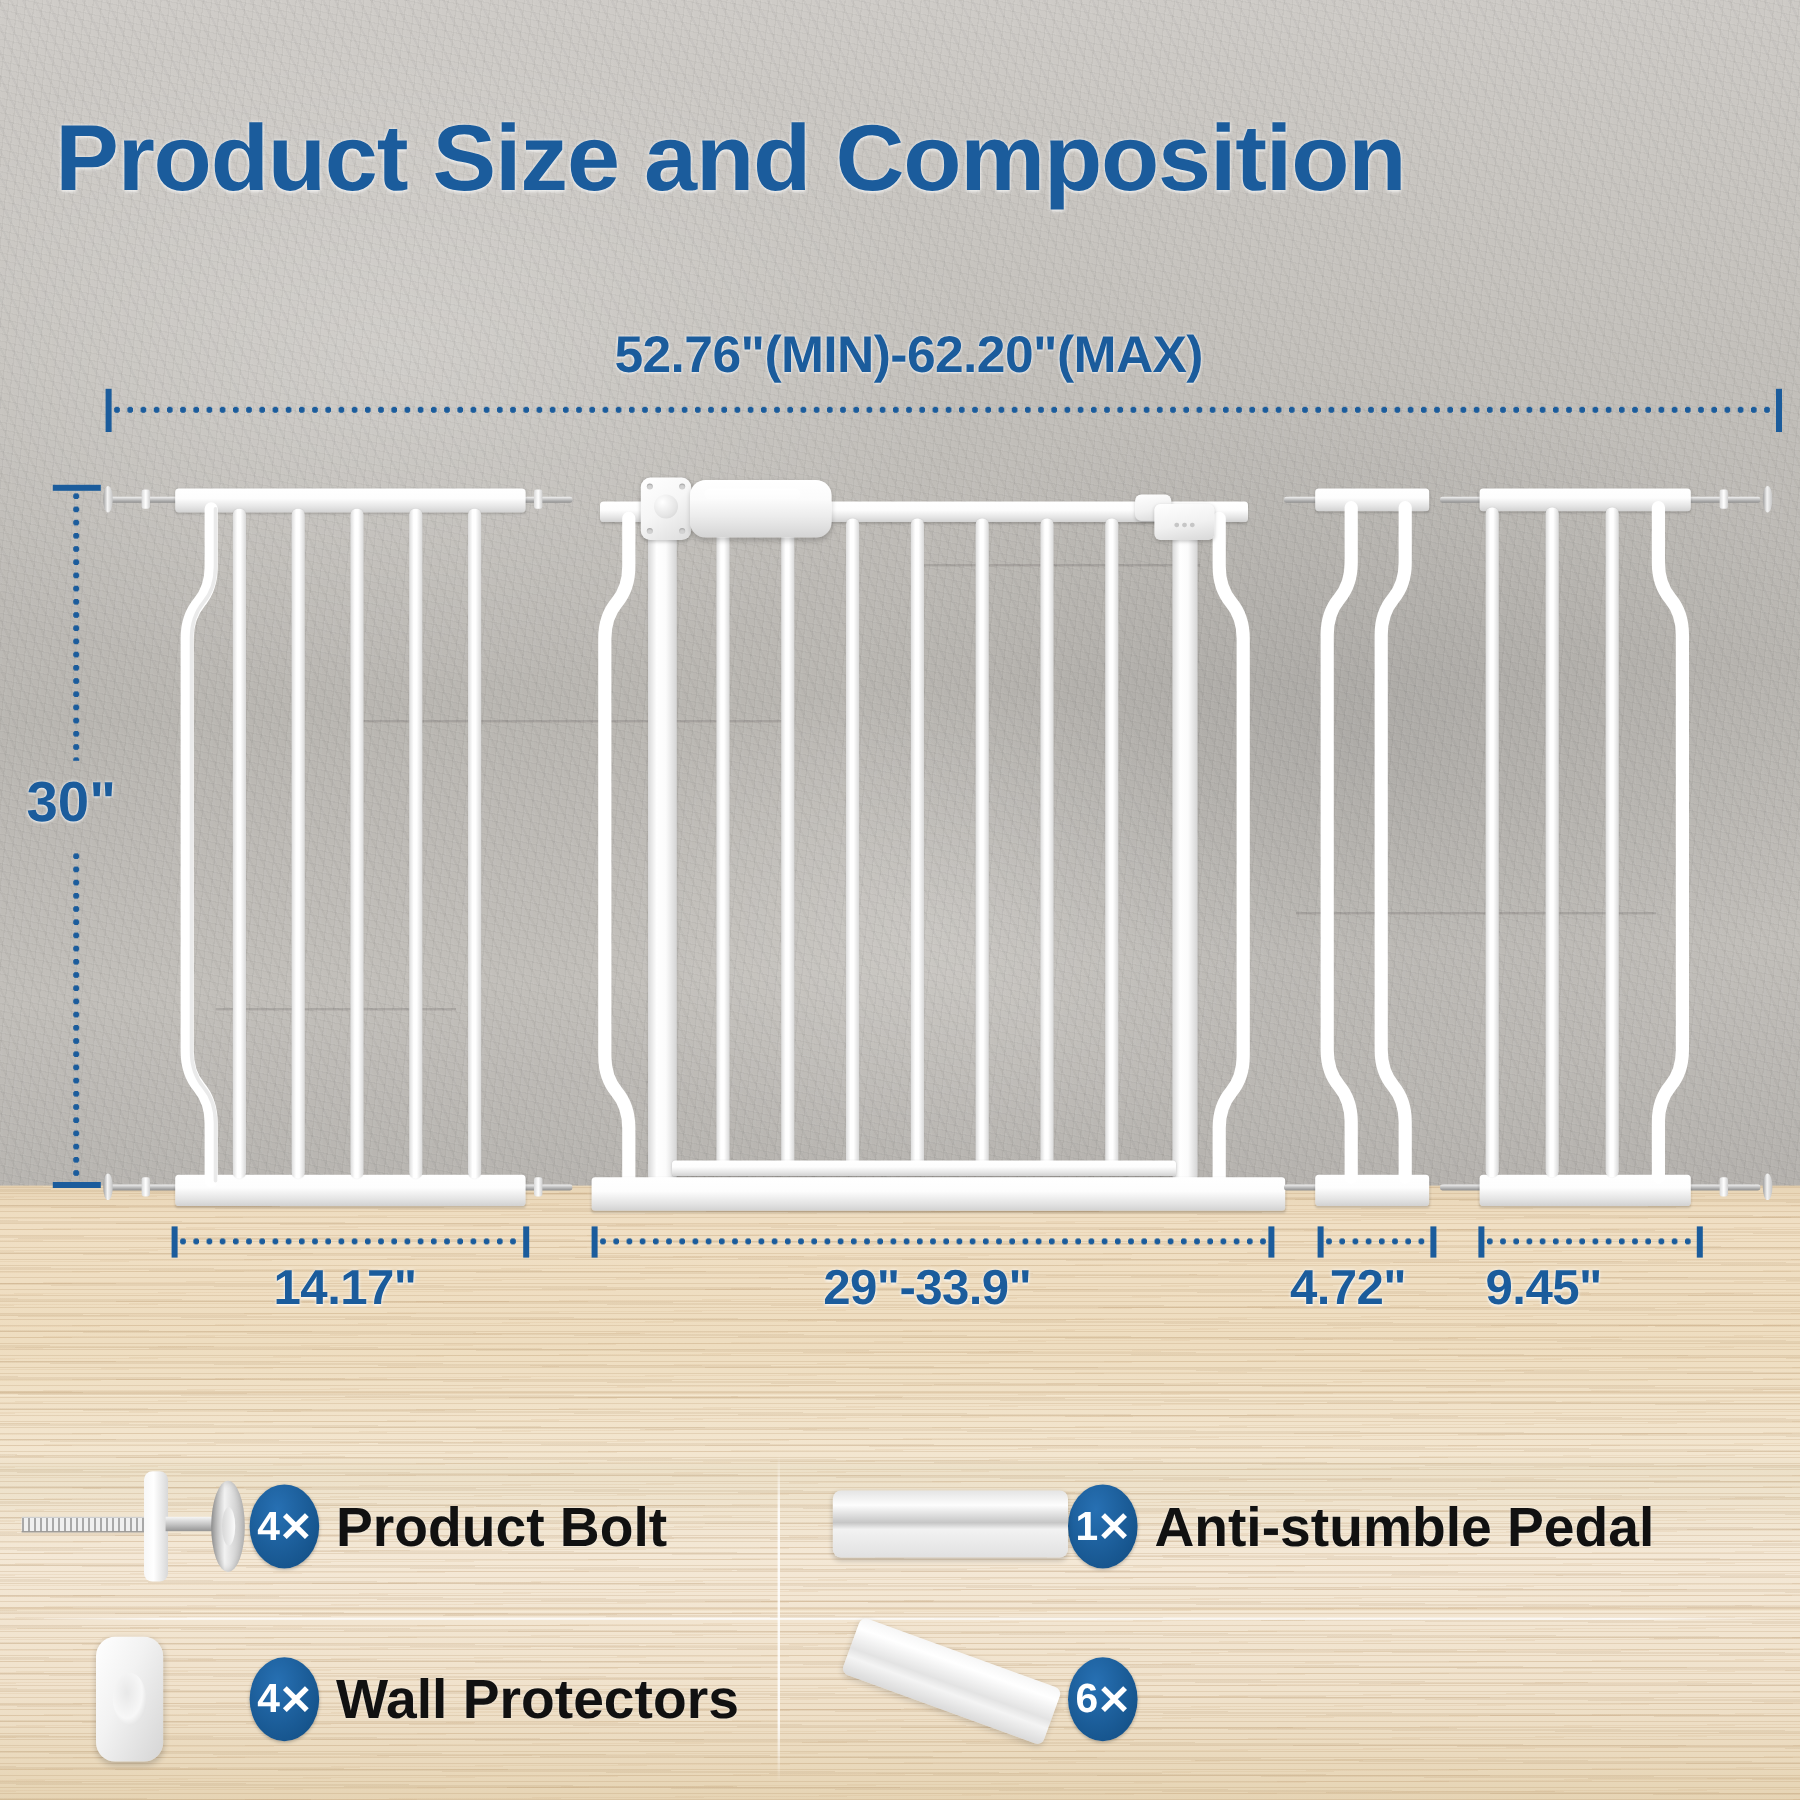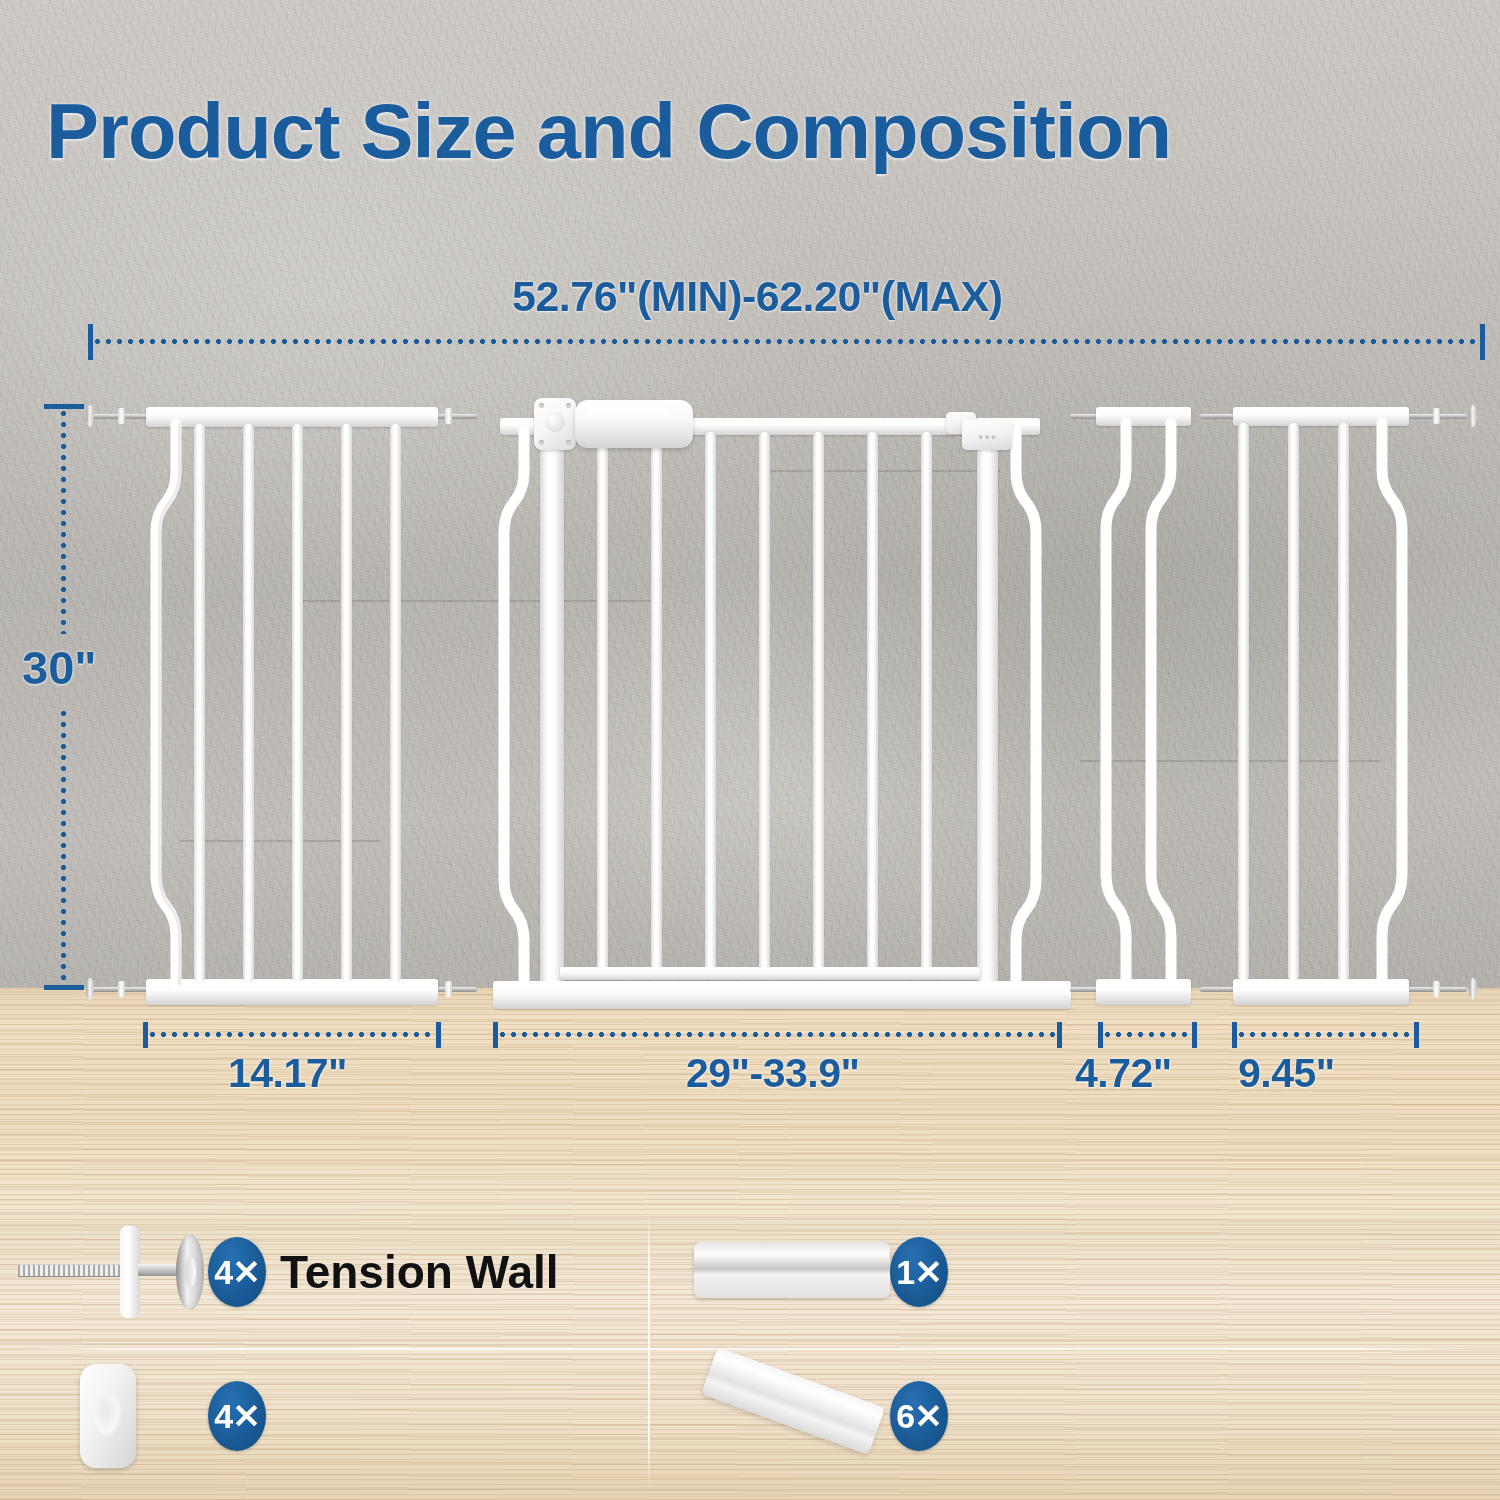--- a/index.html
+++ b/index.html
@@ -352,41 +352,43 @@
       <div class="pl-icon">
         <div class="ic-bolt-shaft"></div>
         <div class="ic-bolt-flange"></div>
         <div class="ic-bolt-rod"></div>
         <div class="ic-bolt-wheel"></div>
       </div>
       <div class="badge">
         <span>4</span>
           <span>✕</span>
       </div>
-      <div class="pl-label">Tension Wall</div>
+      <div class="pl-label">Product Bolt</div>
     </div>
 
     <div class="pl-item" style="left:690px;top:14px;">
       <div class="pl-icon">
         <div class="ic-pedal"></div>
       </div>
       <div class="badge">
         <span>1</span>
           <span>✕</span>
       </div>
+      <div class="pl-label">Anti-stumble Pedal</div>
     </div>
 
     <div class="pl-item" style="left:8px;top:158px;">
       <div class="pl-icon">
         <div class="ic-prot"></div>
       </div>
       <div class="badge">
         <span>4</span>
           <span>✕</span>
       </div>
+      <div class="pl-label">Wall Protectors</div>
     </div>
 
     <div class="pl-item" style="left:690px;top:158px;">
       <div class="pl-icon">
         <div class="ic-reinf"></div>
       </div>
       <div class="badge">
         <span>6</span>
           <span>✕</span>
       </div>

